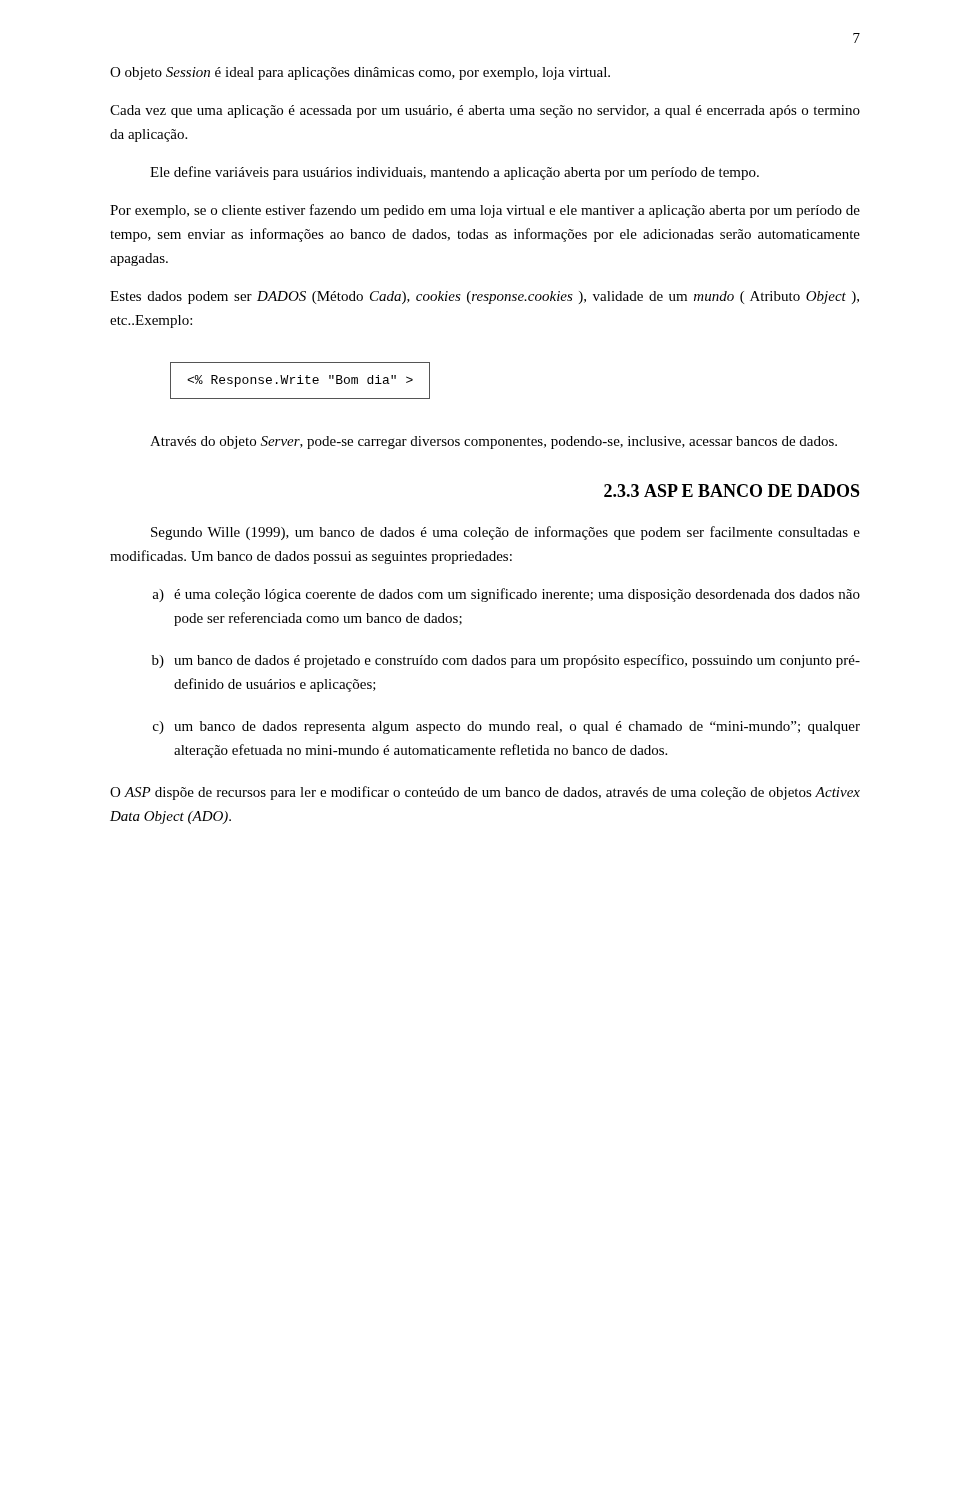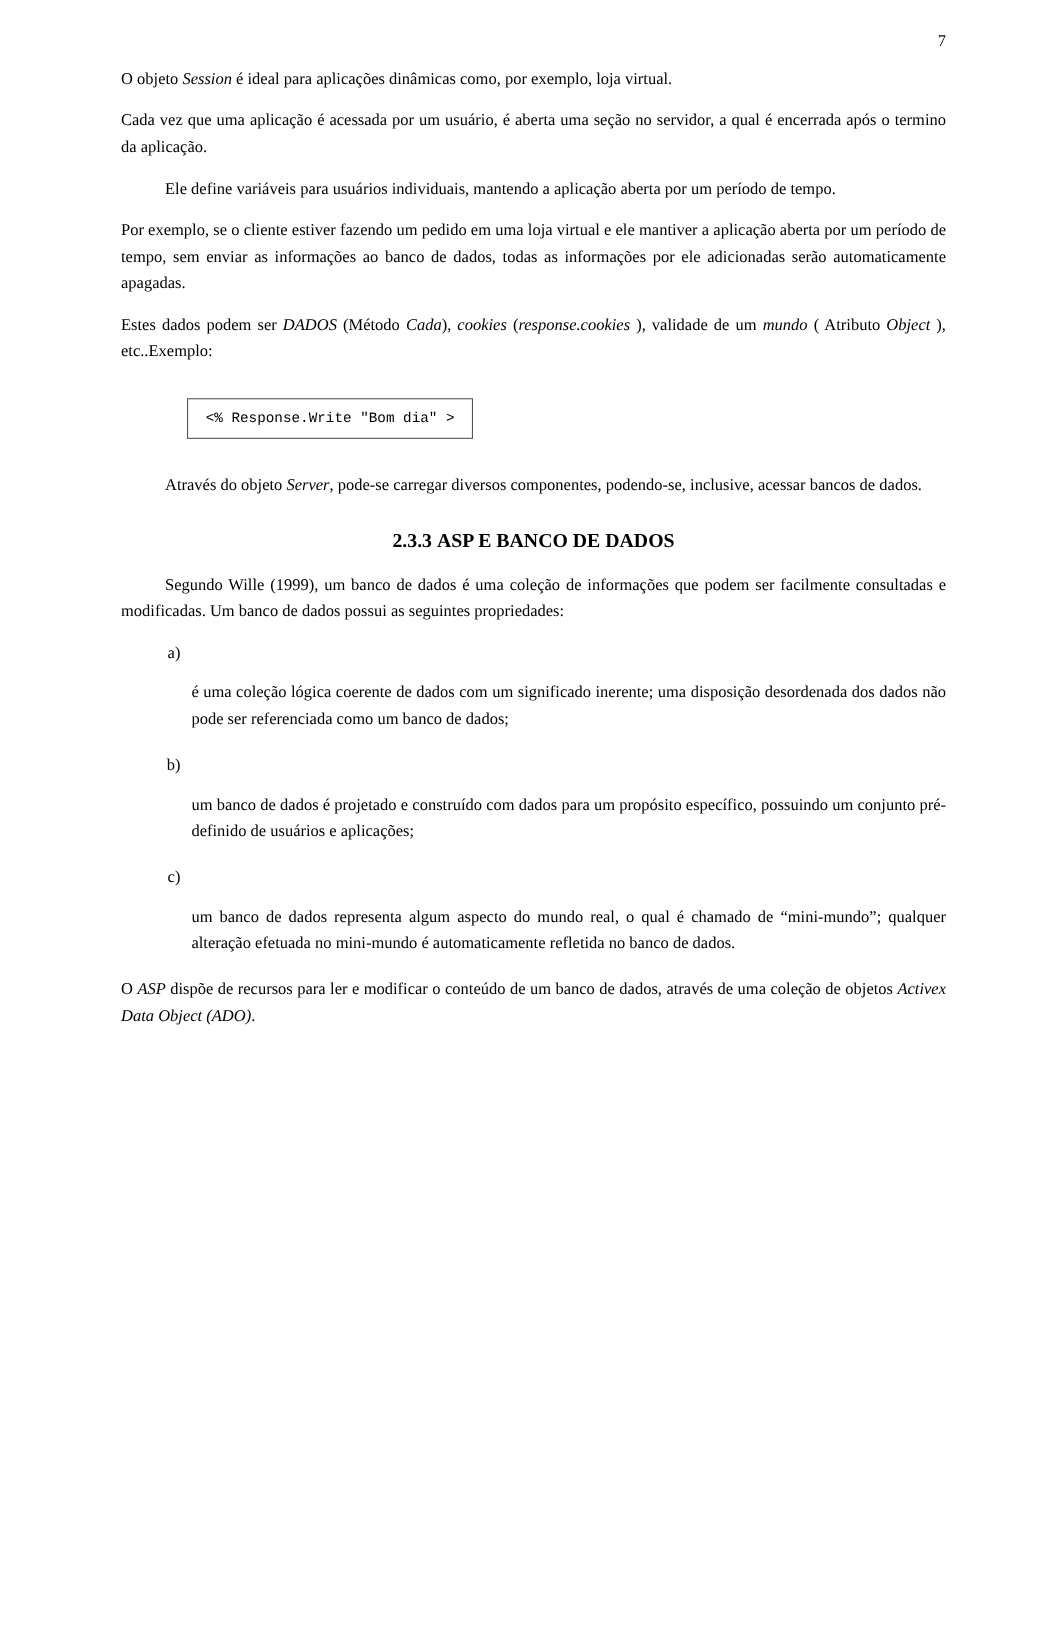--- a/index.html
+++ b/index.html
@@ -40,21 +40,21 @@
 
     .indent-paragraph {
       text-indent: 40px;
     }
 
     .section-heading {
       font-size: 18px;
       font-weight: bold;
       margin-top: 28px;
       margin-bottom: 18px;
-      text-align: center;
+      text-align: right;
     }
 
     .code-block {
       border: 1px solid #555;
       font-family: "Courier New", Courier, monospace;
       font-size: 13px;
       padding: 10px 16px;
       margin: 16px auto;
       display: inline-block;
       background: #fff;
@@ -76,21 +76,20 @@
       min-width: 44px;
       font-weight: normal;
       text-align: right;
       padding-right: 10px;
       flex-shrink: 0;
     }
 
     .list-content {
       text-align: justify;
       flex: 1;
-      margin-top: 36px;
     }
 
     em {
       font-style: italic;
     }
 
     .list-container {
       margin-left: 20px;
       margin-top: 6px;
     }

